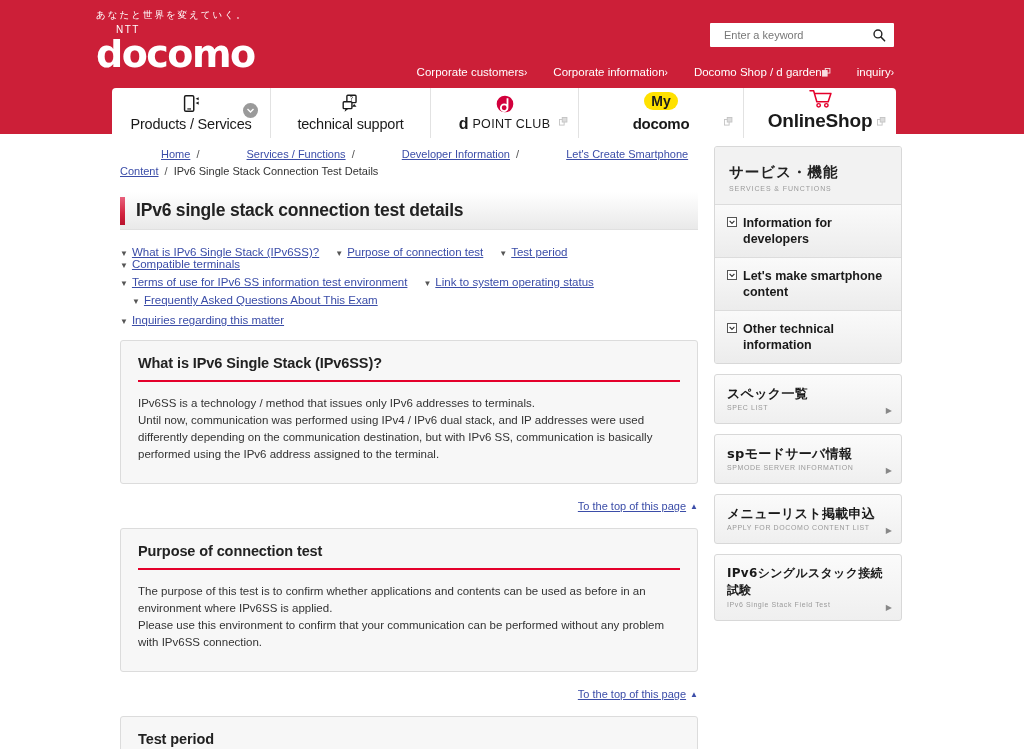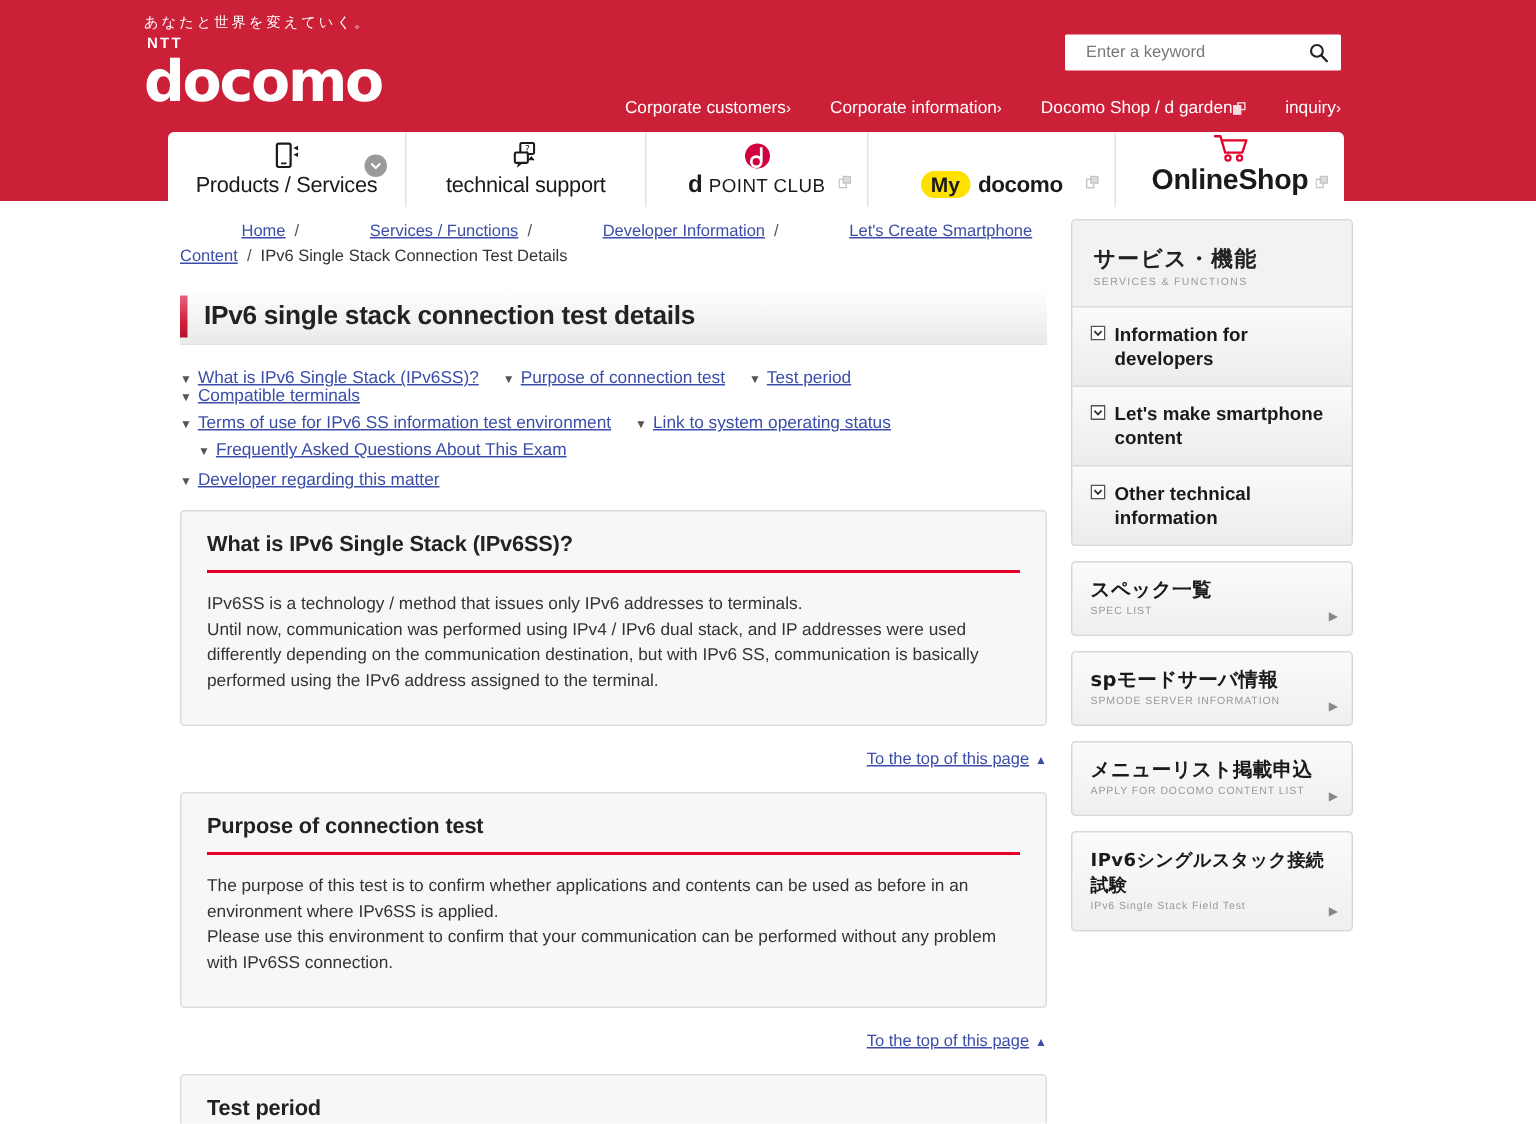--- a/index.html
+++ b/index.html
@@ -27,23 +27,23 @@
     font-size: 9.5px;
     letter-spacing: 2px;
     padding-top: 9px;
     font-family: "DejaVu Sans", sans-serif;
   }
 
   .logo-block { margin-top: 2px; }
   .logo-ntt {
     color: #ffffff;
     font-size: 10px;
-    font-weight: bold;
+    font-weight: normal;
     letter-spacing: 1.5px;
-    margin-left: 2px;
+    margin-left: 20px;
     line-height: 11px;
   }
   .logo-docomo {
     color: #ffffff;
     font-size: 38px;
     font-weight: bold;
     letter-spacing: -1.5px;
     line-height: 38px;
     font-family: "DejaVu Sans", sans-serif;
   }
@@ -147,21 +147,21 @@
   .dpoint-txt { font-size: 12.5px; letter-spacing: .3px; color:#1a1a1a;}
   .my-badge {
     background: #ffe100;
     border-radius: 11px;
     padding: 1px 7px;
     font-size: 14px;
     font-weight: bold;
     color: #1a1a1a;
     line-height: 16px;
   }
-  .my-row { display: flex; align-items: center; gap: 5px; }
+  .my-row { display: flex; align-items: center; gap: 5px; flex-direction: column; }
   .my-doc { font-size: 15px; font-weight: bold; color:#1a1a1a; letter-spacing:-.3px;}
   .shop-label { font-size: 19px; font-weight: bold; color:#1a1a1a; letter-spacing:-.2px;}
 
   
   .page {
     display: flex;
     padding: 12px 0 0 0;
   }
   .main-col { width: 578px; margin-left: 120px; }
   .side-col { width: 188px; margin-left: 16px; }
@@ -458,21 +458,21 @@
       <div class="anchor-row indent">
         <a class="anchor" href="#">
           <span class="tri-d">▼</span>
           <span class="lbl">Frequently Asked Questions About This Exam</span>
         </a>
       </div>
 
       <div class="anchor-row" style="margin-top:8px">
         <a class="anchor" href="#">
           <span class="tri-d">▼</span>
-          <span class="lbl">Developer regarding this matter</span>
+          <span class="lbl">Inquiries regarding this matter</span>
         </a>
       </div>
     </div>
 
     <div class="section">
       <div class="section-head">What is IPv6 Single Stack (IPv6SS)?</div>
       <div class="section-body">
         <div>IPv6SS is a technology / method that issues only IPv6 addresses to terminals.</div>
         <div>Until now, communication was performed using IPv4 / IPv6 dual stack, and IP addresses were used differently depending on the communication destination, but with IPv6 SS, communication is basically performed using the IPv6 address assigned to the terminal.</div>
       </div>

